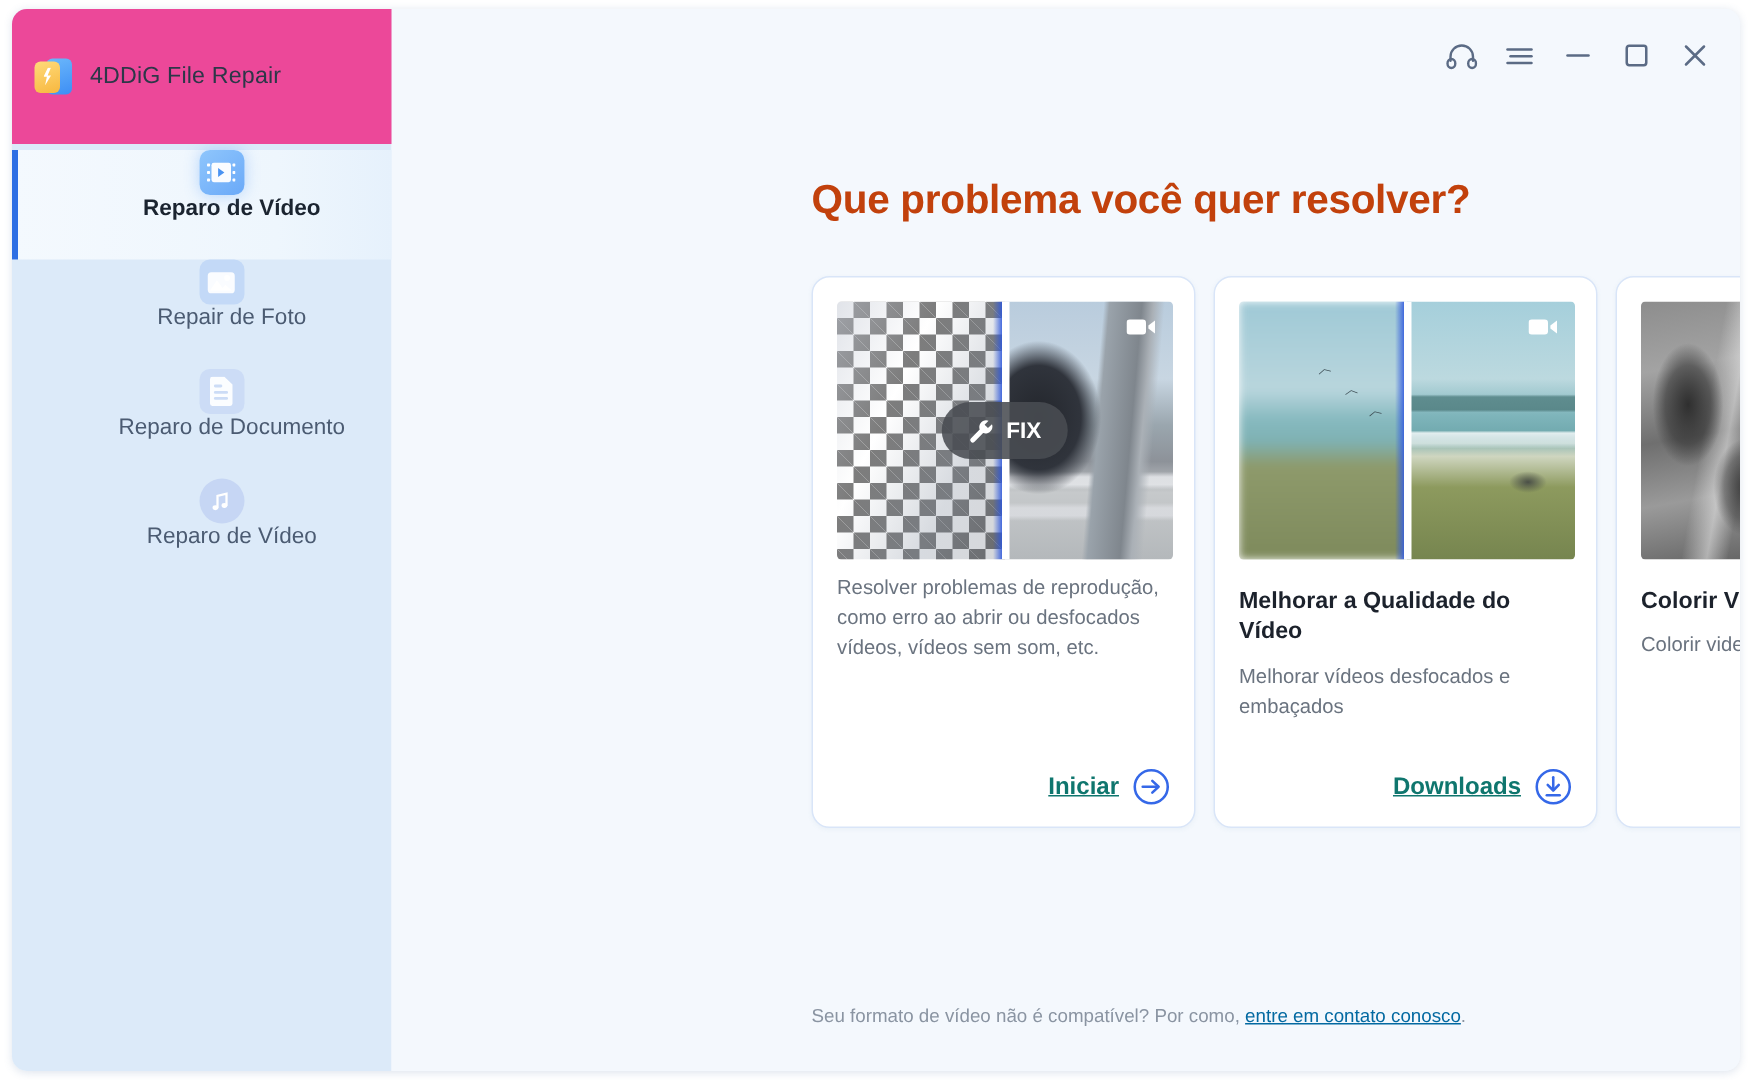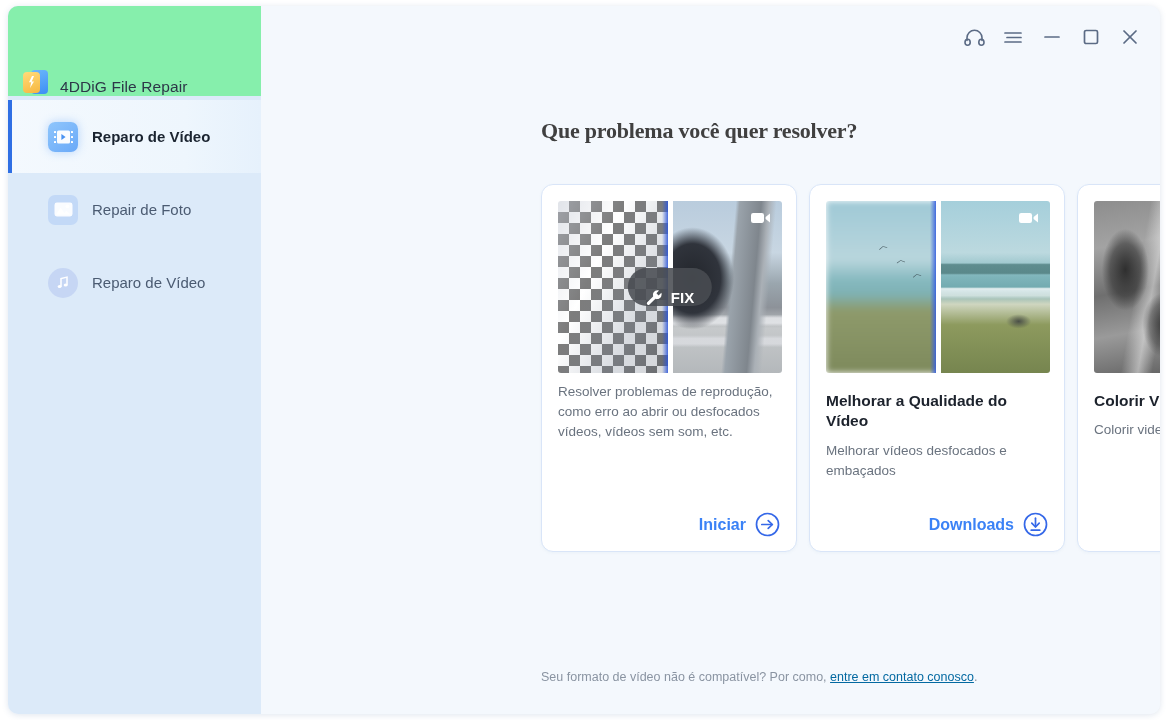--- a/index.html
+++ b/index.html
@@ -24,23 +24,23 @@
   
   #sidebar {
     width: 253px;
     height: 100%;
     background: #dceaf9;
     position: relative;
     flex: 0 0 253px;
   }
   #sidebar-header {
     height: 90px;
-    background: #86efac;
-    display: flex;
-    align-items: flex-end;
+    background: #ec4899;
+    display: flex;
+    align-items: center;
     padding-left: 14px;
     position: relative;
     z-index: 3;
   }
   .app-icon {
     position: relative;
     width: 28px; height: 28px;
     flex: 0 0 28px;
     margin-right: 10px;
   }
@@ -69,20 +69,21 @@
   }
 
   .nav-list { padding-top: 4px; position: relative; z-index: 2; }
   .nav-item {
     height: 73px;
     display: flex;
     align-items: center;
     padding-left: 40px;
     position: relative;
     cursor: pointer;
+    flex-direction: column;
   }
   .nav-item.active {
     background: linear-gradient(90deg,#f4f9fe 0%,#eef6fd 70%,#e6f1fc 100%);
   }
   .nav-item.active::before {
     content: "";
     position: absolute;
     left: 0; top: 0; bottom: 0;
     width: 4px;
     background: #2f6fe4;
@@ -131,25 +132,24 @@
     width: 32px; height: 30px;
     display: flex; align-items: center; justify-content: center;
     cursor: pointer;
     color: #5b6b85;
   }
   .tb-btn svg { display: block; }
 
   #page-title {
     position: absolute;
     left: 280px; top: 112px;
-    font-size: 22px;
+    font-size: 27px;
     font-weight: bold;
-    color: #404040;
+    color: #c2410c;
     letter-spacing: -.2px;
-    font-family: Liberation Serif, serif;
   }
 
   #cards {
     position: absolute;
     left: 280px; top: 178px;
     display: flex;
     gap: 12px;
   }
   .card {
     width: 256px;
@@ -260,21 +260,21 @@
     z-index: 5;
   }
   .badge {
     position: absolute;
     left: 50%; top: 50%;
     transform: translate(-50%,-50%);
     background: rgba(73,76,82,.88);
     border-radius: 22px;
     height: 38px;
     display: flex;
-    align-items: flex-end;
+    align-items: center;
     justify-content: center;
     gap: 8px;
     padding: 0 18px;
     color: #ffffff;
     font-weight: bold;
     font-size: 15px;
     z-index: 6;
     white-space: nowrap;
   }
   .badge svg { display: block; }
@@ -292,24 +292,25 @@
     color: #6a737f;
     line-height: 1.48;
   }
   .card-action {
     position: absolute;
     right: 16px;
     bottom: 14px;
     display: flex;
     align-items: center;
     gap: 9px;
-    color: #3b82f6;
+    color: #0f766e;
     font-size: 16px;
     font-weight: bold;
     cursor: pointer;
+    text-decoration: underline;
   }
   .card-action svg { display: block; }
 
   #footer {
     position: absolute;
     left: 280px;
     bottom: 30px;
     font-size: 12.5px;
     color: #8a94a2;
   }
@@ -357,20 +358,31 @@
         <div class="nav-icon photo">
           <svg width="19" height="15" viewBox="0 0 19 15">
             <rect x="0.5" y="0.5" width="18" height="14" rx="2.4" fill="#ffffff" opacity=".92"></rect>
             <circle cx="13.4" cy="4.3" r="1.9" fill="#ffffff"></circle>
             <path d="M2 12.6 L6.6 5.8 L10.4 11 L12.2 8.8 L16.6 12.6 Z" fill="#ffffff"></path>
           </svg>
         </div>
         <span class="nav-label">Repair de Foto</span>
       </div>
 
+      <div class="nav-item">
+        <div class="nav-icon doc">
+          <svg width="17" height="20" viewBox="0 0 17 20">
+            <path d="M1 1.8 a1.6 1.6 0 0 1 1.6-1.6 H10.6 L16 5.4 V18 a1.6 1.6 0 0 1 -1.6 1.6 H2.6 A1.6 1.6 0 0 1 1 18 Z" fill="#ffffff" opacity=".92"></path>
+            <rect x="3.6" y="5.4" width="5.6" height="1.9" rx=".9" fill="#ccdcf6"></rect>
+            <rect x="3.6" y="9.6" width="9.4" height="1.9" rx=".9" fill="#ccdcf6"></rect>
+            <rect x="3.6" y="13.6" width="9.4" height="1.9" rx=".9" fill="#ccdcf6"></rect>
+          </svg>
+        </div>
+        <span class="nav-label">Reparo de Documento</span>
+      </div>
 
       <div class="nav-item">
         <div class="nav-icon audio">
           <svg width="15" height="15" viewBox="0 0 15 15">
             <path d="M5.0 11.3 V3.6 L11.0 2.1 V9.9" stroke="#ffffff" stroke-width="1.5" fill="none" stroke-linecap="round"></path>
             <ellipse cx="3.6" cy="11.5" rx="1.9" ry="1.6" fill="#ffffff"></ellipse>
             <ellipse cx="9.6" cy="10.0" rx="1.9" ry="1.6" fill="#ffffff"></ellipse>
           </svg>
         </div>
         <span class="nav-label">Reparo de Vídeo</span>

